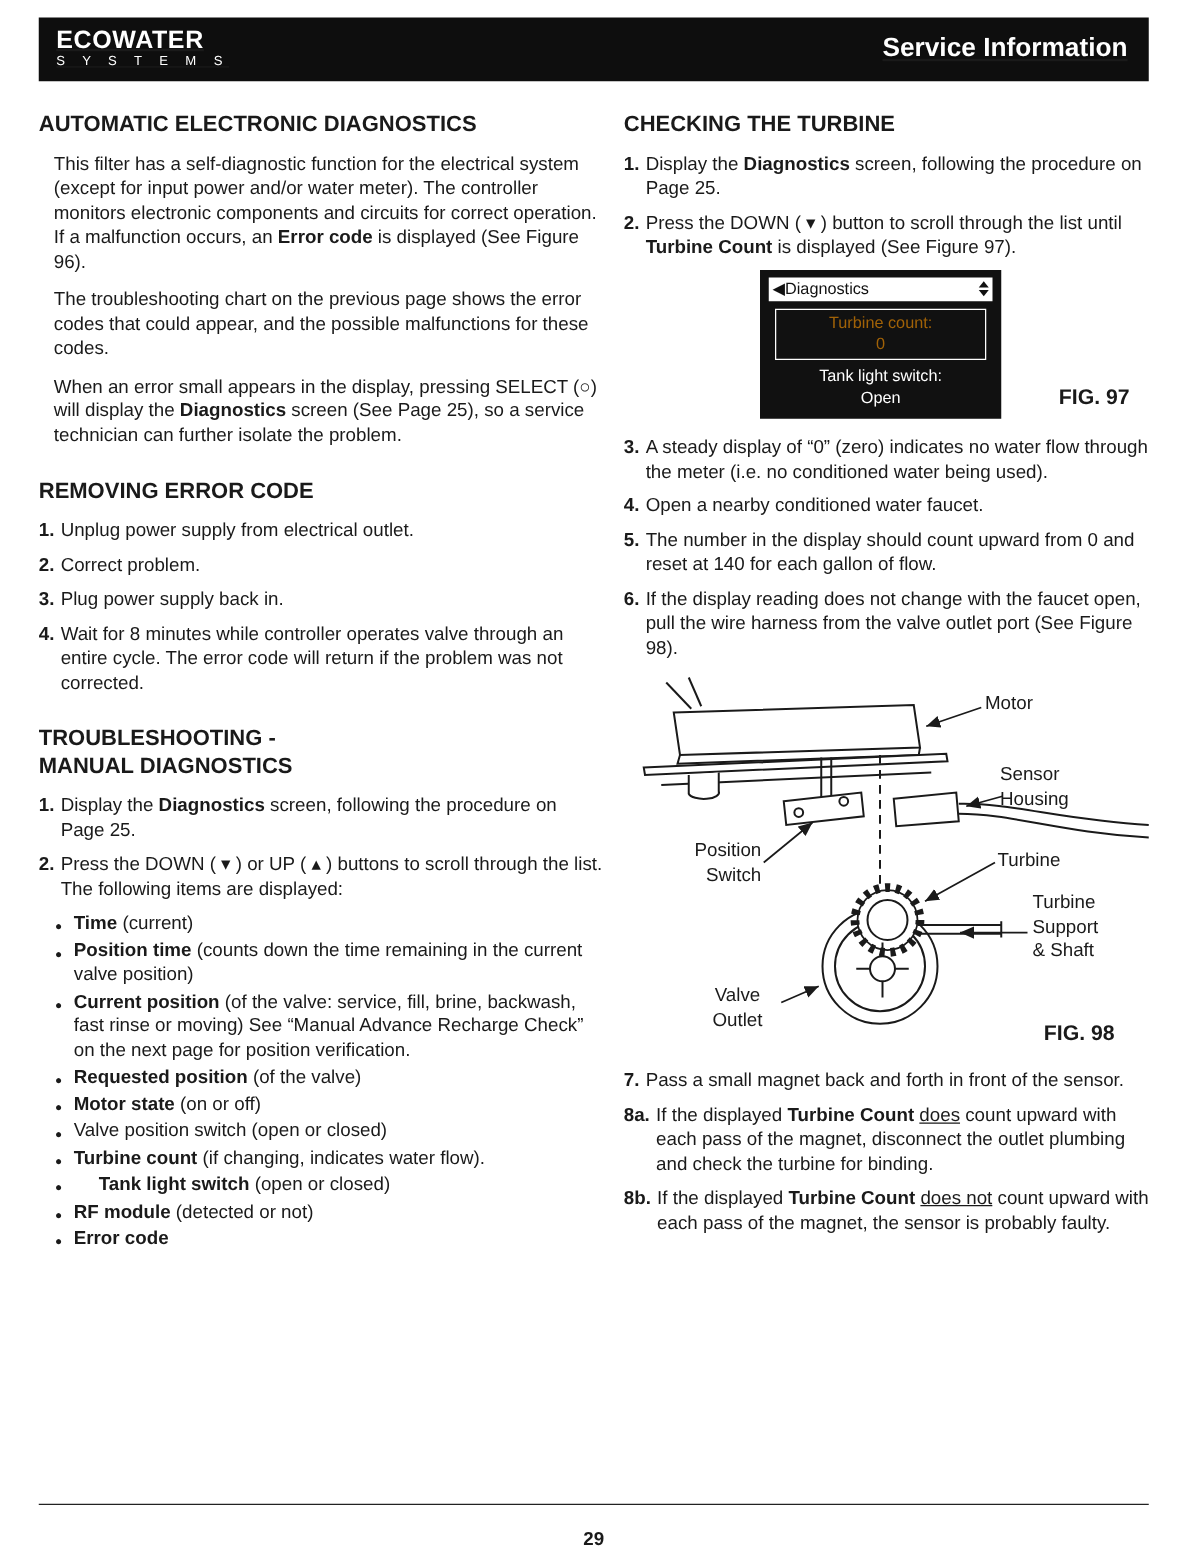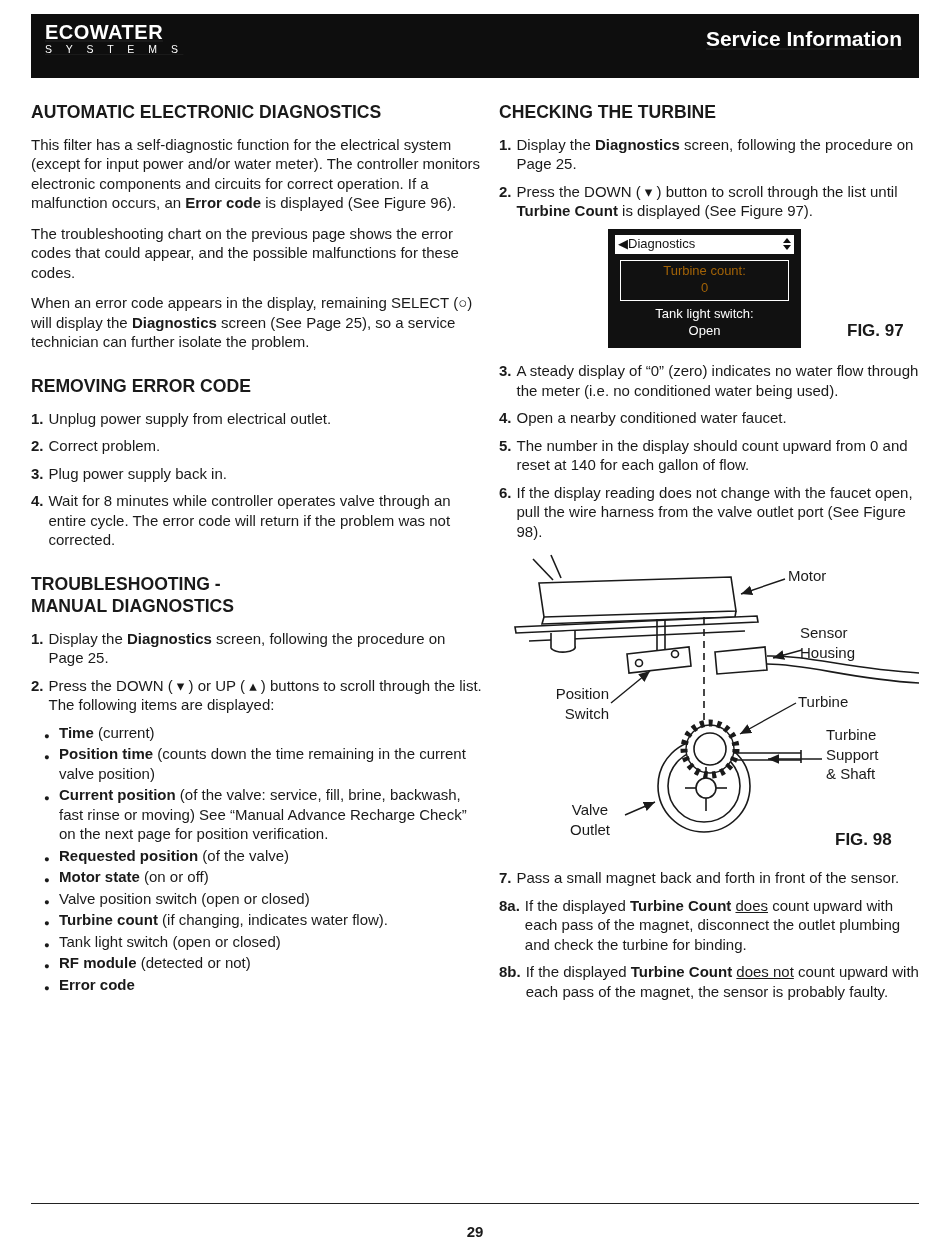--- a/index.html
+++ b/index.html
@@ -1,30 +1,30 @@
 <!DOCTYPE html>
 <html><head>
 <meta charset="utf-8">
 <style>
   html,body{margin:0;padding:0;}
   body{width:950px;height:1248px;background:#ffffff;color:#1a1a1a;
        font-family:"Liberation Sans","DejaVu Sans",sans-serif;position:relative;overflow:hidden;}
   .page{padding:14px 31px 0 31px;}
-  .topbar{background:#0e0e0e;height:49px;display:flex;align-items:center;justify-content:space-between;padding:0 17px 15px 14px;text-decoration:underline;}
+  .topbar{background:#0e0e0e;height:49px;display:flex;align-items:center;justify-content:space-between;padding:0 17px 2px 14px;text-decoration:underline;}
   .brand{color:#fff;line-height:1.05;}
   .brand-name{font-size:20px;font-weight:bold;letter-spacing:.5px;}
   .brand-sub{font-size:10.5px;letter-spacing:5.5px;margin-top:1px;}
   .doc-title{color:#fff;font-size:21px;font-weight:bold;}
   .columns{display:flex;gap:16px;margin-top:24px;}
   .col{font-size:15px;line-height:1.3;}
   .col-left{width:452px;}
   .col-right{width:420px;}
   h2{font-size:17.6px;font-weight:bold;margin:24px 0 11px 0;white-space:pre-line;line-height:1.25;}
   h2.h-first{margin-top:0;}
-  p.para{margin:0 0 11px 0;}
+  p.para{margin:0 0 11px 12px;}
   .step{display:flex;gap:5px;margin-bottom:8px;}
   .step .num{font-weight:bold;flex:none;}
   .step .txt{flex:1;}
   .bullets{margin:2px 0 0 13px;}
   .bullet{display:flex;gap:6px;margin-bottom:2px;}
   .bullet .dot{flex:none;width:9px;}
   .bullet .dot::before{content:"●";font-size:9.5px;position:relative;top:1px;}
   .figblock{display:flex;align-items:flex-end;}
   .figcap{font-weight:bold;font-size:17px;margin-left:46px;padding-bottom:6px;}
   
@@ -71,21 +71,21 @@
 
   <div class="columns">
 
     <div class="col col-left">
 
       <h2 class="h-first">AUTOMATIC ELECTRONIC DIAGNOSTICS</h2>
       <p class="para"><span>This filter has a self-diagnostic function for the electrical system (except for input power and/or water meter). The controller monitors electronic components and circuits for correct operation.  If a malfunction occurs, an </span><span style="font-weight: bold;">Error code</span><span> is displayed (See Figure 96).</span></p>
 
 
       <p class="para"><span>The troubleshooting chart on the previous page shows the error codes that could appear, and the possible malfunctions for these codes.</span></p>
-      <p class="para"><span>When an error code appears in the display, remaining SELECT (○) will display the </span><span style="font-weight: bold;">Diagnostics</span><span> screen (See Page 25), so a service technician can further isolate the problem.</span></p>
+      <p class="para"><span>When an error small appears in the display, pressing SELECT (○) will display the </span><span style="font-weight: bold;">Diagnostics</span><span> screen (See Page 25), so a service technician can further isolate the problem.</span></p>
 
       <h2>REMOVING ERROR CODE</h2>
       <div class="steps">
         <div class="step">
           <span class="num">1.</span>
           <span class="txt"><span>Unplug power supply from electrical outlet.</span></span>
         </div>
         <div class="step">
           <span class="num">2.</span>
           <span class="txt"><span>Correct problem.</span></span>
@@ -137,21 +137,21 @@
         <div class="bullet">
           <span class="dot"></span>
           <span class="txt"><span style="font-weight: normal;">Valve position switch</span><span> (open or closed)</span></span>
         </div>
         <div class="bullet">
           <span class="dot"></span>
           <span class="txt"><span style="font-weight: bold;">Turbine count</span><span> (if changing, indicates water flow).</span></span>
         </div>
         <div class="bullet">
           <span class="dot"></span>
-          <span class="txt"><span style="font-weight: normal;">Tank light switch</span><span> (open or closed)</span></span>
+          <span class="txt"><span style="font-weight: bold; margin-left: 20px;">Tank light switch</span><span> (open or closed)</span></span>
         </div>
         <div class="bullet">
           <span class="dot"></span>
           <span class="txt"><span style="font-weight: bold;">RF module</span><span> (detected or not)</span></span>
         </div>
         <div class="bullet">
           <span class="dot"></span>
           <span class="txt"><span style="font-weight: bold;">Error code</span></span>
         </div>
       </div>

